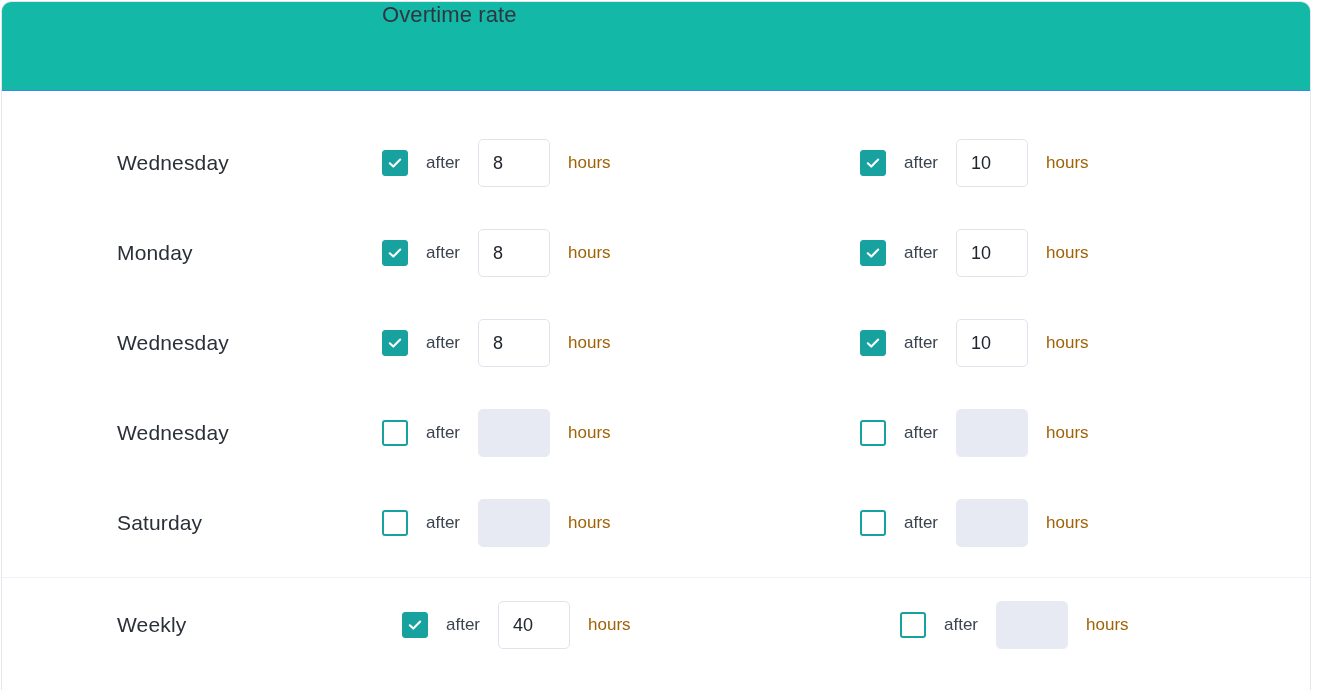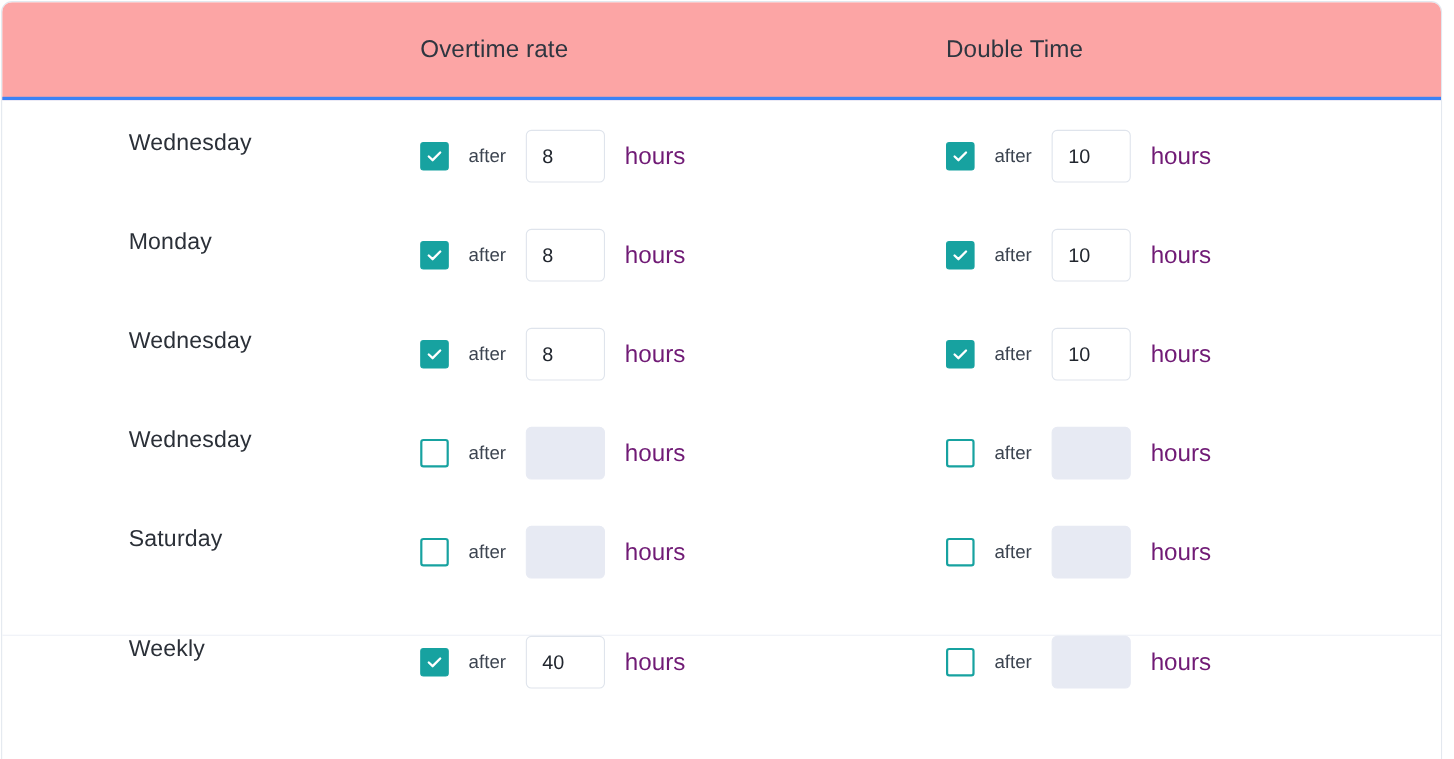--- a/index.html
+++ b/index.html
@@ -21,47 +21,46 @@
     height: 700px;
     background: #ffffff;
     border: 1px solid #e3e8ef;
     border-radius: 10px;
     overflow: hidden;
   }
 
   
   .table-header {
     display: flex;
-    align-items: center;
     height: 89px;
-    background: #fca5a5;
-    border-bottom: 3px solid #3b82f6;
+    background: #14b8a6;
+    border-bottom: 1px solid #3b82f6;
   }
   .col-day   { width: 365px; flex: 0 0 365px; }
   .col-rate  { width: 478px; flex: 0 0 478px; }
   .col-dbl   { flex: 1 1 auto; }
 
   .header-label {
     font-size: 22px;
     color: #2f3640;
     letter-spacing: 0.1px;
     padding-left: 15px;
   }
   .col-rate .header-label  { padding-left: 15px; }
   .col-dbl  .header-label  { padding-left: 15px; }
 
   
   .rows { padding-top: 27px; }
 
   .row {
     display: flex;
-    align-items: flex-start;
+    align-items: center;
     height: 90px;
   }
-  .row.weekly-row { height: 94px; }
+  .row.weekly-row { height: 94px; gap: 20px; }
 
   .divider {
     height: 1px;
     background: #eef1f7;
     margin: 9px 0 0 0;
   }
 
   .day-label {
     font-size: 21px;
     color: #2b3038;
@@ -97,22 +96,22 @@
   .checkbox.checked .tick { display: block; }
 
   
   .after-label {
     font-size: 17px;
     color: #3c4450;
     margin-left: 18px;
     margin-right: 18px;
   }
   .hours-label {
-    font-size: 22px;
-    color: #701a75;
+    font-size: 17px;
+    color: #a16207;
     margin-left: 18px;
   }
 
   
   .num-box {
     width: 72px;
     height: 48px;
     border-radius: 5px;
     display: flex;
     align-items: center;
@@ -135,23 +134,20 @@
 
 <div class="card">
 
   <div class="table-header">
     <div class="col-day">
       <span class="header-label"></span>
     </div>
     <div class="col-rate">
       <span class="header-label">Overtime rate</span>
     </div>
-    <div class="col-dbl">
-      <span class="header-label">Double Time</span>
-    </div>
   </div>
 
   <div class="rows" id="rows-container">
   <div class="row">
     <div class="col-day">
       <span class="day-label">Wednesday</span>
     </div>
 
     <div class="col-rate field-group">
       <div class="checkbox checked">

